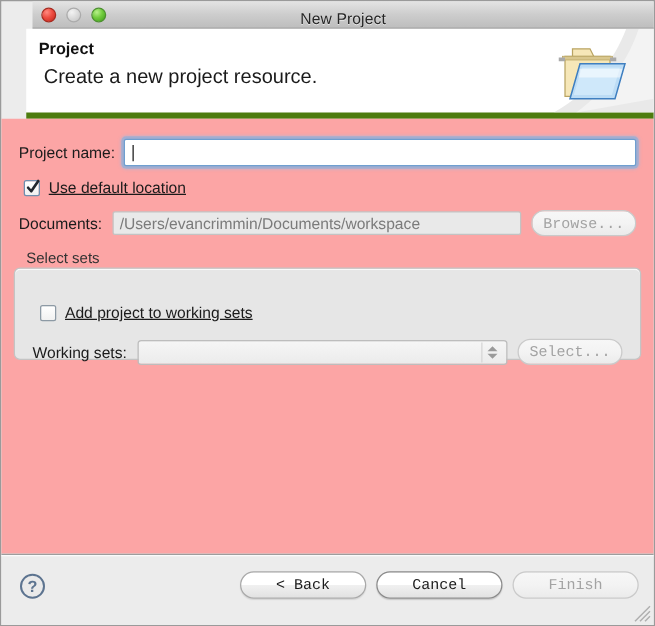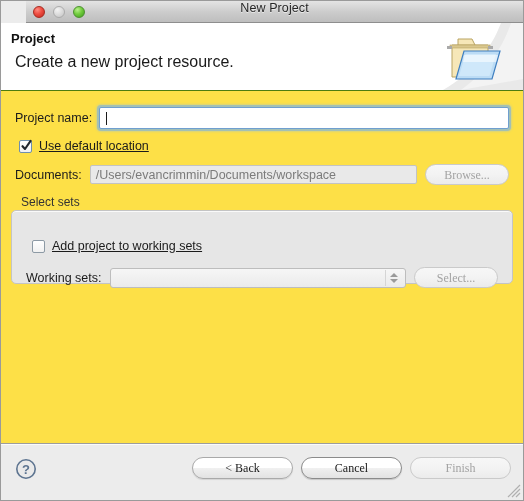--- a/index.html
+++ b/index.html
@@ -24,21 +24,21 @@
   }
 
   
   .titlebar {
     position: relative;
     height: 21px;
     flex: 0 0 21px;
     background: linear-gradient(to bottom, #e4e4e4 0%, #cdcdcd 50%, #bebebe 100%);
     border-bottom: 1px solid #8e8e8e;
     display: flex;
-    align-items: flex-start;
+    align-items: flex-end;
     justify-content: center;
     margin-left: 25px;
   }
   .title-text {
     font-size: 12.5px;
     color: #262626;
     letter-spacing: 0.1px;
     text-shadow: 0 1px 0 rgba(255,255,255,0.6);
   }
   .traffic {
@@ -67,22 +67,23 @@
   .light.zoom {
     background: radial-gradient(circle at 35% 28%, #b7f08a 0%, #72cc3e 45%, #3e9c1b 100%);
     border: 1px solid #4d9130;
   }
 
   
   .banner {
     position: relative;
     flex: 0 0 67px;
     background: #ffffff;
-    border-bottom: 1px solid #4d7c0f;
+    border-bottom: 5px solid #4d7c0f;
     overflow: hidden;
+    margin-left: 20px;
   }
   .banner-title {
     position: absolute;
     left: 10px;
     top: 8px;
     font-size: 13px;
     font-weight: bold;
     color: #111111;
   }
   .banner-sub {
@@ -105,21 +106,21 @@
     right: 17px;
     top: 10px;
     width: 64px;
     height: 52px;
   }
 
   
   .body {
     flex: 1 1 auto;
     position: relative;
-    background: #fde047;
+    background: #fca5a5;
   }
 
   .row {
     position: absolute;
     display: flex;
     align-items: center;
   }
   .lbl {
     font-size: 12.5px;
     color: #1b1b1b;
@@ -200,21 +201,21 @@
     padding: 0 5px;
     font-size: 12.5px;
     color: #7b7b7b;
     overflow: hidden;
     white-space: nowrap;
     text-align: center;
   }
 
   
   .btn {
-    font-family: Liberation Serif, serif;
+    font-family: Liberation Mono, monospace;
     font-size: 12px;
     line-height: 1;
     height: 21px;
     padding: 0 14px;
     border-radius: 11px;
     box-sizing: border-box;
     display: inline-flex;
     align-items: center;
     justify-content: center;
     white-space: nowrap;

